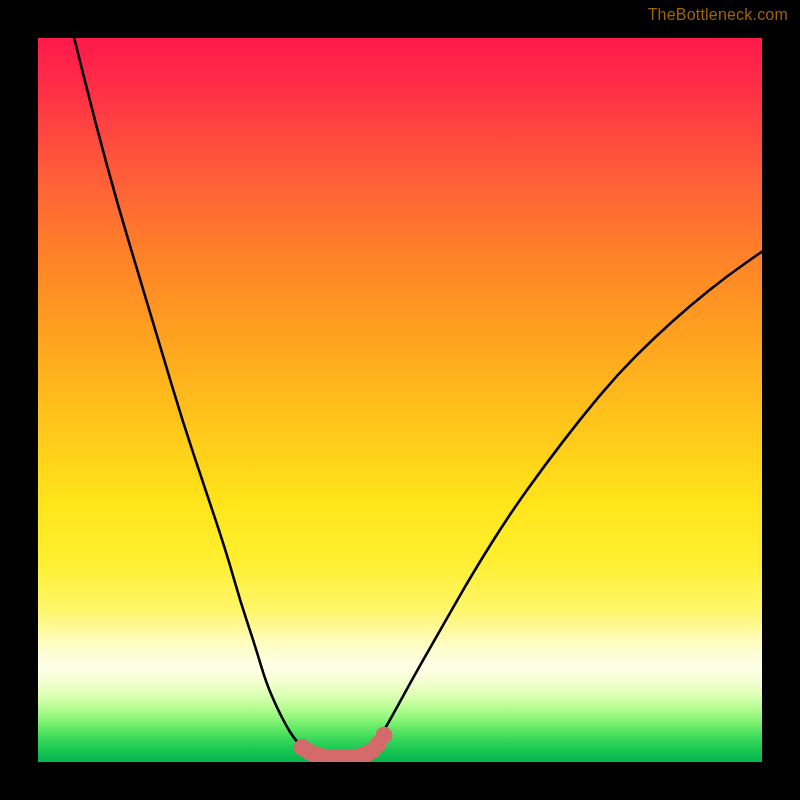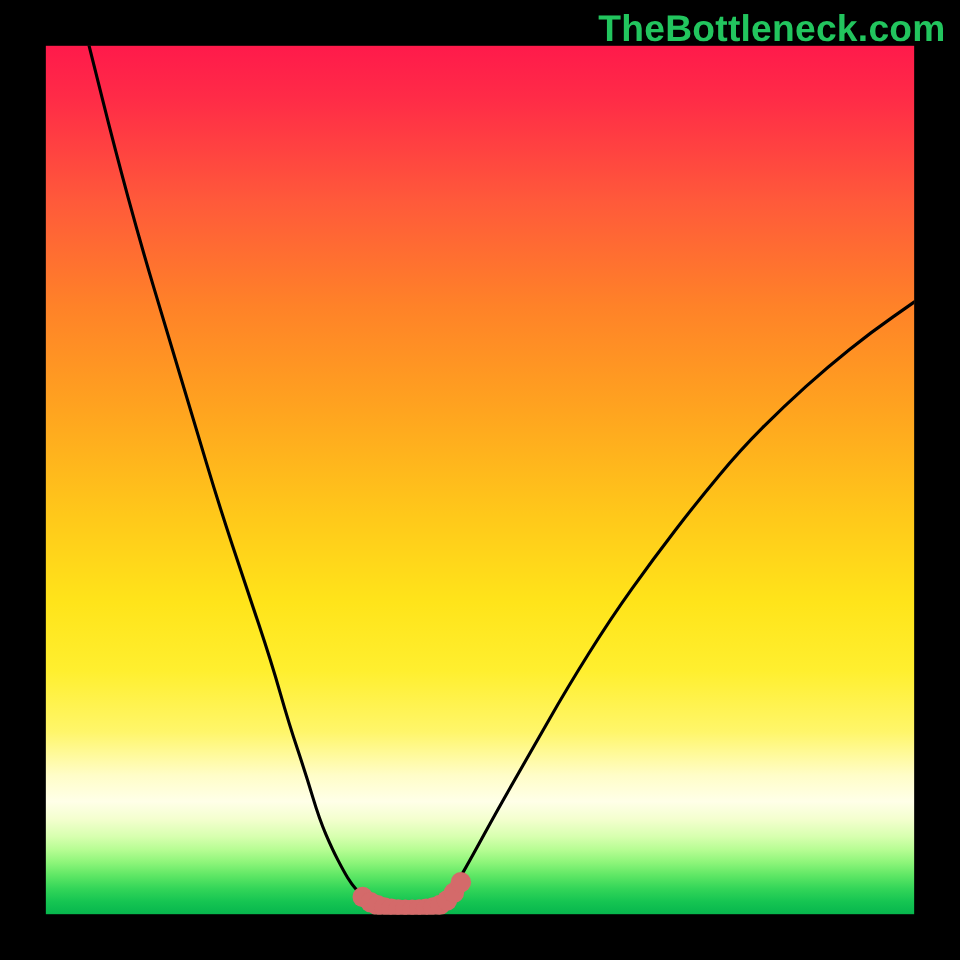--- a/index.html
+++ b/index.html
@@ -50,23 +50,23 @@
       #34d659 97%,
       #16c552 98.5%,
       #06b64d 100%
     );
   }
   .watermark {
     position: absolute;
     top: 6px;
     right: 12px;
     font-family: Arial, Helvetica, sans-serif;
-    font-size: 31px;
-    font-weight: 700;
-    color: #22c55e;
+    font-size: 16px;
+    font-weight: 400;
+    color: #a16207;
     letter-spacing: 0.2px;
     user-select: none;
   }
   svg.curves {
     position: absolute;
     inset: 0;
     width: 724px;
     height: 724px;
     overflow: visible;
   }

